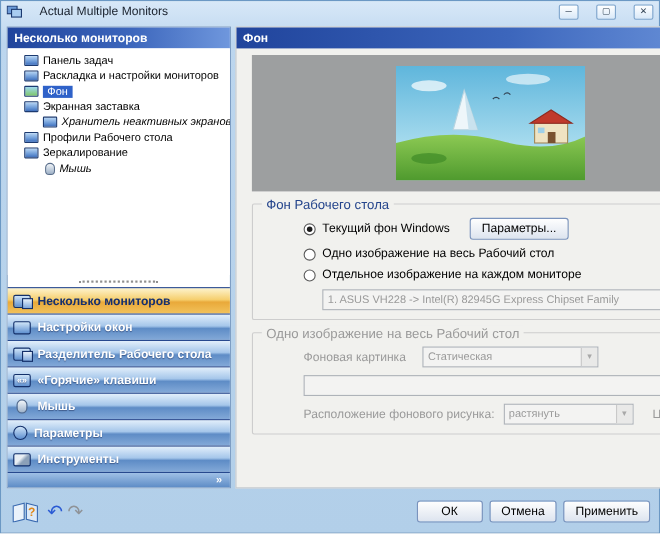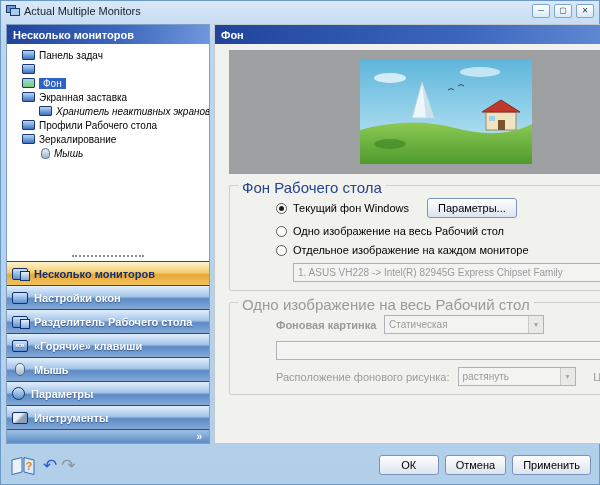--- a/index.html
+++ b/index.html
@@ -4,21 +4,21 @@
 <style>
   * { margin:0; padding:0; box-sizing:border-box; }
   html,body { width:600px; height:485px; }
   body { font-family:"Liberation Sans", sans-serif; background:#ffffff; position:relative; overflow:hidden; }
 
   .window { position:absolute; inset:0; width:600px; height:485px;
     background:linear-gradient(180deg,#d8e8f8 0%,#bcd6ee 8%,#b2cfe9 100%);
     border:1px solid #6b98c4; }
 
   
-  .titlebar { height:20px; display:flex; align-items:center; gap:4px; padding:0 5px; }
+  .titlebar { height:20px; display:flex; align-items:center; gap:16px; padding:0 5px; }
   .title-text { font-size:11px; color:#18202c; flex:1; }
   .tb-btn { width:18px; height:14px; border:1px solid #7fa5cc; border-radius:2px;
     background:linear-gradient(#ffffff,#d9e9f8); font-size:8px; line-height:1;
     display:flex; align-items:center; justify-content:center; color:#2c3e50; cursor:default; }
 
   .body { position:absolute; top:23px; left:5px; right:5px; bottom:40px; display:flex; gap:4px; }
 
   
   .left-panel { width:204px; display:flex; flex-direction:column; border:1px solid #7e9ec4; background:#ffffff; }
   .panel-header { height:19px; flex:none; background:linear-gradient(90deg,#20449c 0%,#3c66bc 55%,#6f97dd 100%);
@@ -59,21 +59,21 @@
   
   .right-panel { flex:1; display:flex; flex-direction:column; background:#f1f1ee; border:1px solid #c2c8ce; }
   .right-header { height:19px; flex:none; background:linear-gradient(90deg,#20449c 0%,#3c66bc 55%,#6f97dd 100%);
     color:#fff; font-weight:bold; font-size:11px; display:flex; align-items:center; padding:0 6px; }
   .rh-spacer { flex:1; }
 
   .preview { margin:6px 3px 0 14px; height:124px; background:#9d9fa0; flex:none;
     display:flex; align-items:center; justify-content:center; }
 
   .groupbox { position:relative; border:1px solid #cdcdcd; border-radius:2px; margin:11px 5px 0 14px; padding:12px 10px 6px; }
-  .gb-title { position:absolute; top:-7px; left:8px; background:#f1f1ee; padding:0 4px; font-size:15px; color:#25458c; }
+  .gb-title { position:absolute; top:-7px; left:8px; background:#f1f1ee; padding:0 4px; font-size:12px; color:#25458c; }
   .gb-title.dis { color:#9a9a9a; }
 
   .row { display:flex; align-items:center; margin-bottom:7px; font-size:11px; color:#000;margin-left:36px; }
   .row:last-child { margin-bottom:2px; }
   .radio { width:11px; height:11px; border-radius:50%; border:1px solid #5a5a5a; background:#fff;
     margin-right:6px; position:relative; flex:none; }
   .radio.checked::after { content:""; position:absolute; inset:2px; border-radius:50%; background:#1c1c1c; }
 
   .btn { height:20px; min-width:58px; padding:0 10px; border:1px solid #7a93bd; border-radius:3px;
     background:linear-gradient(#fefefe,#dde4ef); font-size:11px; color:#000;
@@ -117,20 +117,21 @@
     <div class="left-panel">
       <div class="panel-header">Несколько мониторов</div>
 
       <div class="tree">
         <div class="trow">
           <span class="tico"></span>
           <span class="tlabel">Панель задач</span>
         </div>
         <div class="trow">
           <span class="tico"></span>
+          <span class="tlabel">Раскладка и настройки мониторов</span>
         </div>
         <div class="trow">
           <span class="tico pic"></span>
           <span class="tlabel sel">Фон</span>
         </div>
         <div class="trow">
           <span class="tico"></span>
           <span class="tlabel">Экранная заставка</span>
         </div>
         <div class="trow ind">
@@ -249,21 +250,21 @@
             <span>1. ASUS VH228 -&gt; Intel(R) 82945G Express Chipset Family</span>
             <span class="arrow">▼</span>
           </div>
         </div>
       </div>
 
       <div class="groupbox">
         <div class="gb-title dis">Одно изображение на весь Рабочий стол</div>
 
         <div class="row">
-          <span class="dis-label" style="width:108px;font-weight:bold;">Фоновая картинка</span>
+          <span class="dis-label" style="width:108px;">Фоновая картинка</span>
           <div class="combo" style="width:160px;">
             <span>Статическая</span>
             <span class="arrow">▼</span>
           </div>
         </div>
 
         <div class="row">
           <input class="textbox" disabled="" value="" style="">
           <button class="btn small">...</button>
         </div>

